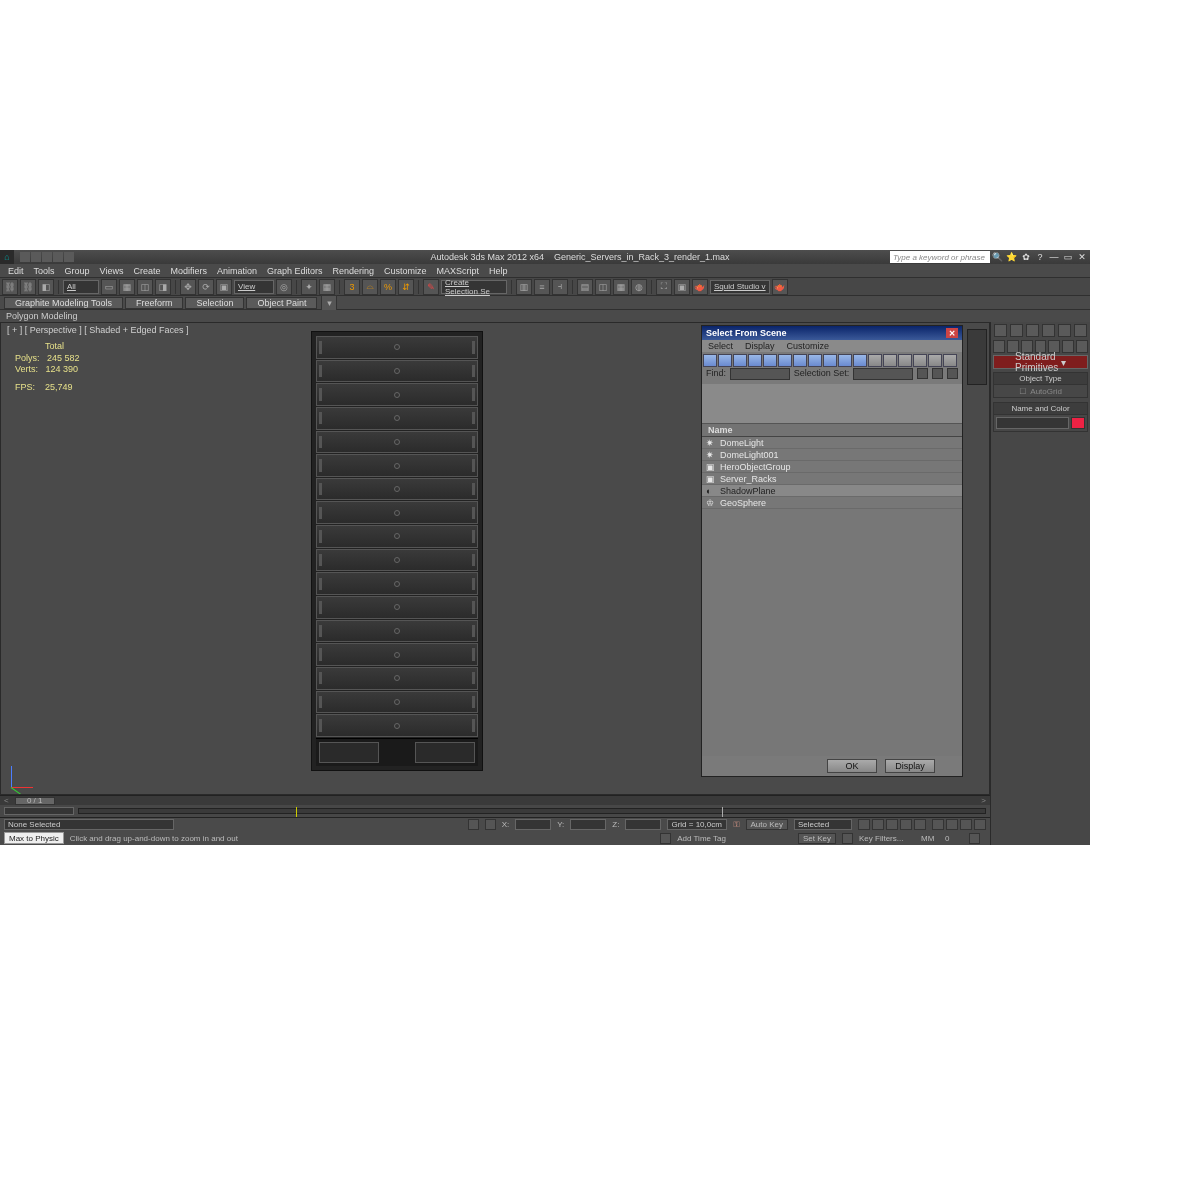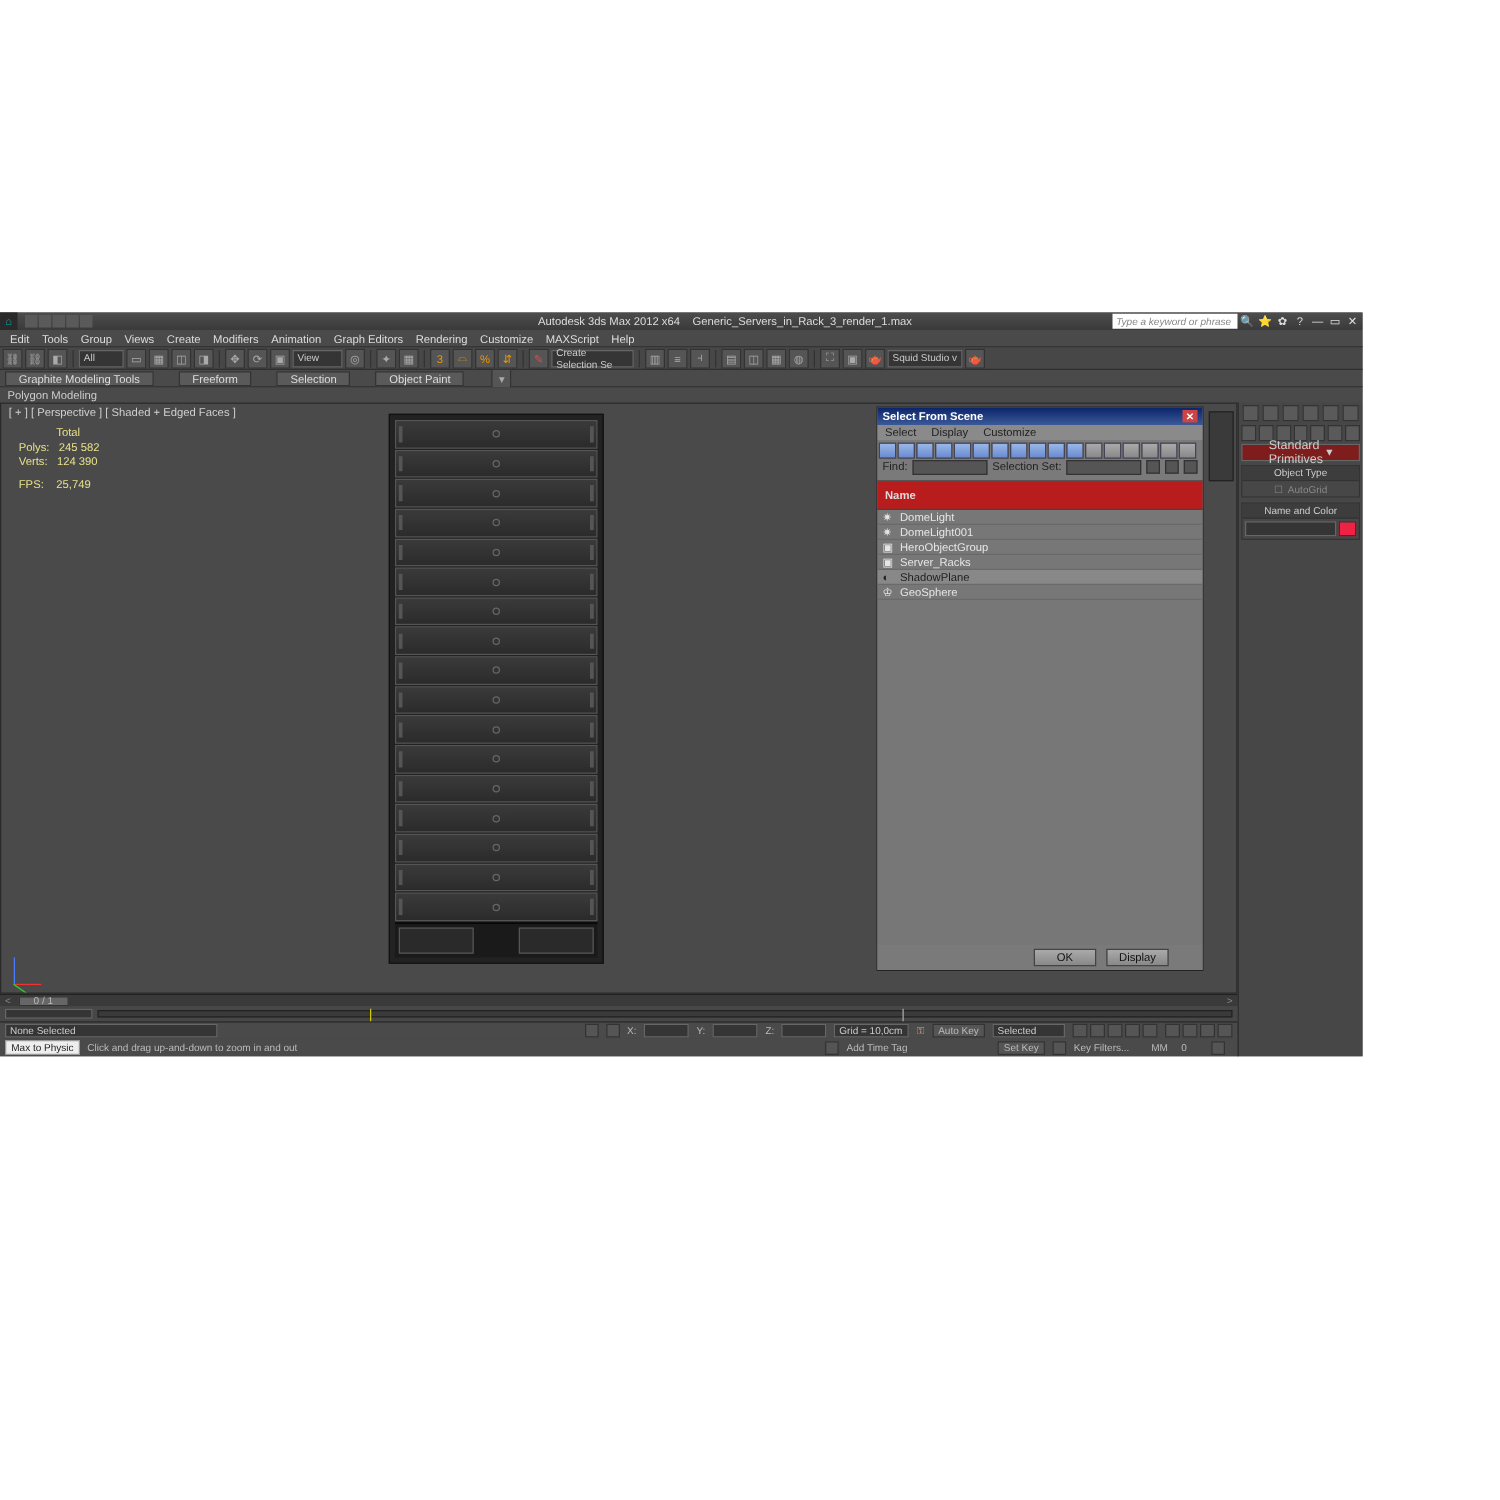--- a/index.html
+++ b/index.html
@@ -44,22 +44,22 @@
     height:14px; background:#4a4a4a; display:flex; align-items:center; gap:10px; padding:0 8px; color:#ddd; font-size:9px; border-bottom:1px solid #2f2f2f;
   }
   .menubar span { cursor:default; }
   .toolbar {
     height:18px; background:#474747; display:flex; align-items:center; gap:2px; padding:0 2px; border-bottom:1px solid #2f2f2f;
   }
   .tbtn { width:16px;height:16px;background:#555;border:1px solid #333;display:flex;align-items:center;justify-content:center;color:#aaa;font-size:9px; }
   .tbtn.orange{color:#e90;}
   .tbtn.red{color:#e44;}
   .tsep{width:1px;height:14px;background:#333;margin:0 2px;}
-  .tinput{height:14px;background:#353535;border:1px solid #666;color:#ccc;font-size:8px;padding:0 3px;display:flex;align-items:center;}
-  .tabsrow{height:14px;background:#4a4a4a;display:flex;align-items:center;gap:20px;padding:0 4px;border-bottom:1px solid #2f2f2f;}
+  .tinput{height:14px;background:#353535;border:1px solid #666;color:#ccc;font-size:8px;padding:0 3px;display:flex;align-items:center;text-decoration:underline;}
+  .tabsrow{height:14px;background:#4a4a4a;display:flex;align-items:center;gap:2px;padding:0 4px;border-bottom:1px solid #2f2f2f;}
   .tab{background:#5a5a5a;border:1px solid #333;padding:0 10px;height:12px;display:flex;align-items:center;color:#ddd;font-size:9px;}
   .subtab{height:12px;background:#4a4a4a;display:flex;align-items:center;padding:0 6px;color:#ccc;font-size:9px;}
   .content{flex:1;display:flex;min-height:0;}
   .viewport-wrap{flex:1;display:flex;flex-direction:column;min-width:0;}
   .viewport{
     flex:1;background:#4a4a4a;position:relative;border:1px solid #2a2a2a;overflow:hidden;
   }
   .vplabel{position:absolute;top:2px;left:6px;color:#d0d0d0;font-size:9px;}
   .stats{position:absolute;top:18px;left:14px;font-size:9px;color:#e6e08a;line-height:1.3;}
   .rack{
@@ -80,21 +80,21 @@
     position:absolute;top:2px;right:26px;width:262px;height:452px;background:#8a8a8a;border:1px solid #222;display:flex;flex-direction:column;
   }
   .dlgtitle{height:14px;background:linear-gradient(#0a246a,#3b5998);color:#fff;font-weight:bold;font-size:9px;display:flex;align-items:center;padding:0 4px;justify-content:space-between;}
   .dlgtitle .x{width:12px;height:10px;background:#c44;color:#fff;display:flex;align-items:center;justify-content:center;font-size:8px;}
   .dlgmenu{height:12px;background:#8a8a8a;display:flex;gap:12px;padding:0 6px;align-items:center;color:#222;font-size:9px;}
   .dlgtb{height:16px;background:#7a7a7a;display:flex;gap:1px;padding:1px;align-items:center;}
   .dlgtb span{width:14px;height:13px;background:linear-gradient(#99b8e8,#6a8ad0);border:1px solid #445;display:inline-block;}
   .dlgtb span.gray{background:linear-gradient(#aaa,#888);}
   .dlgfind{height:16px;background:#7a7a7a;display:flex;gap:4px;padding:0 4px;color:#222;font-size:9px;}
   .dlgfind input,.dlgfind .sel{background:#555;border:1px solid #333;height:12px;flex:1;min-width:0;color:#ddd;font-size:8px;padding:0 2px;}
-  .dlghead{height:24px;background:#b91c1c;color:#ddd;font-weight:bold;padding:0 6px;display:flex;align-items:center;font-size:9px;border-top:1px solid #555;border-bottom:1px solid #444;}
+  .dlghead{height:14px;background:#737373;color:#ddd;font-weight:bold;padding:0 6px;display:flex;align-items:center;font-size:9px;border-top:1px solid #555;border-bottom:1px solid #444;margin-top:39px;}
   .dlglist{flex:1;background:#777;overflow:auto;}
   .dlgrow{height:12px;display:flex;align-items:center;gap:4px;padding:0 4px;color:#e6e6e6;font-size:9px;border-bottom:1px solid #6a6a6a;}
   .dlgrow.sel{background:#888;color:#222;}
   .dlgrow .ic{width:10px;height:10px;display:inline-block;}
   .dlgfoot{height:20px;background:#7a7a7a;display:flex;justify-content:flex-end;align-items:center;gap:8px;padding:0 27px;}
   .dlgfoot button{width:50px;height:14px;background:linear-gradient(#aaa,#888);border:1px solid #444;color:#111;font-size:9px;}
   .cmdpanel{
     width:100px;background:#474747;border-left:1px solid #2a2a2a;display:flex;flex-direction:column;
   }
   .cprow{height:16px;display:flex;gap:2px;padding:2px;justify-content:space-around;}

